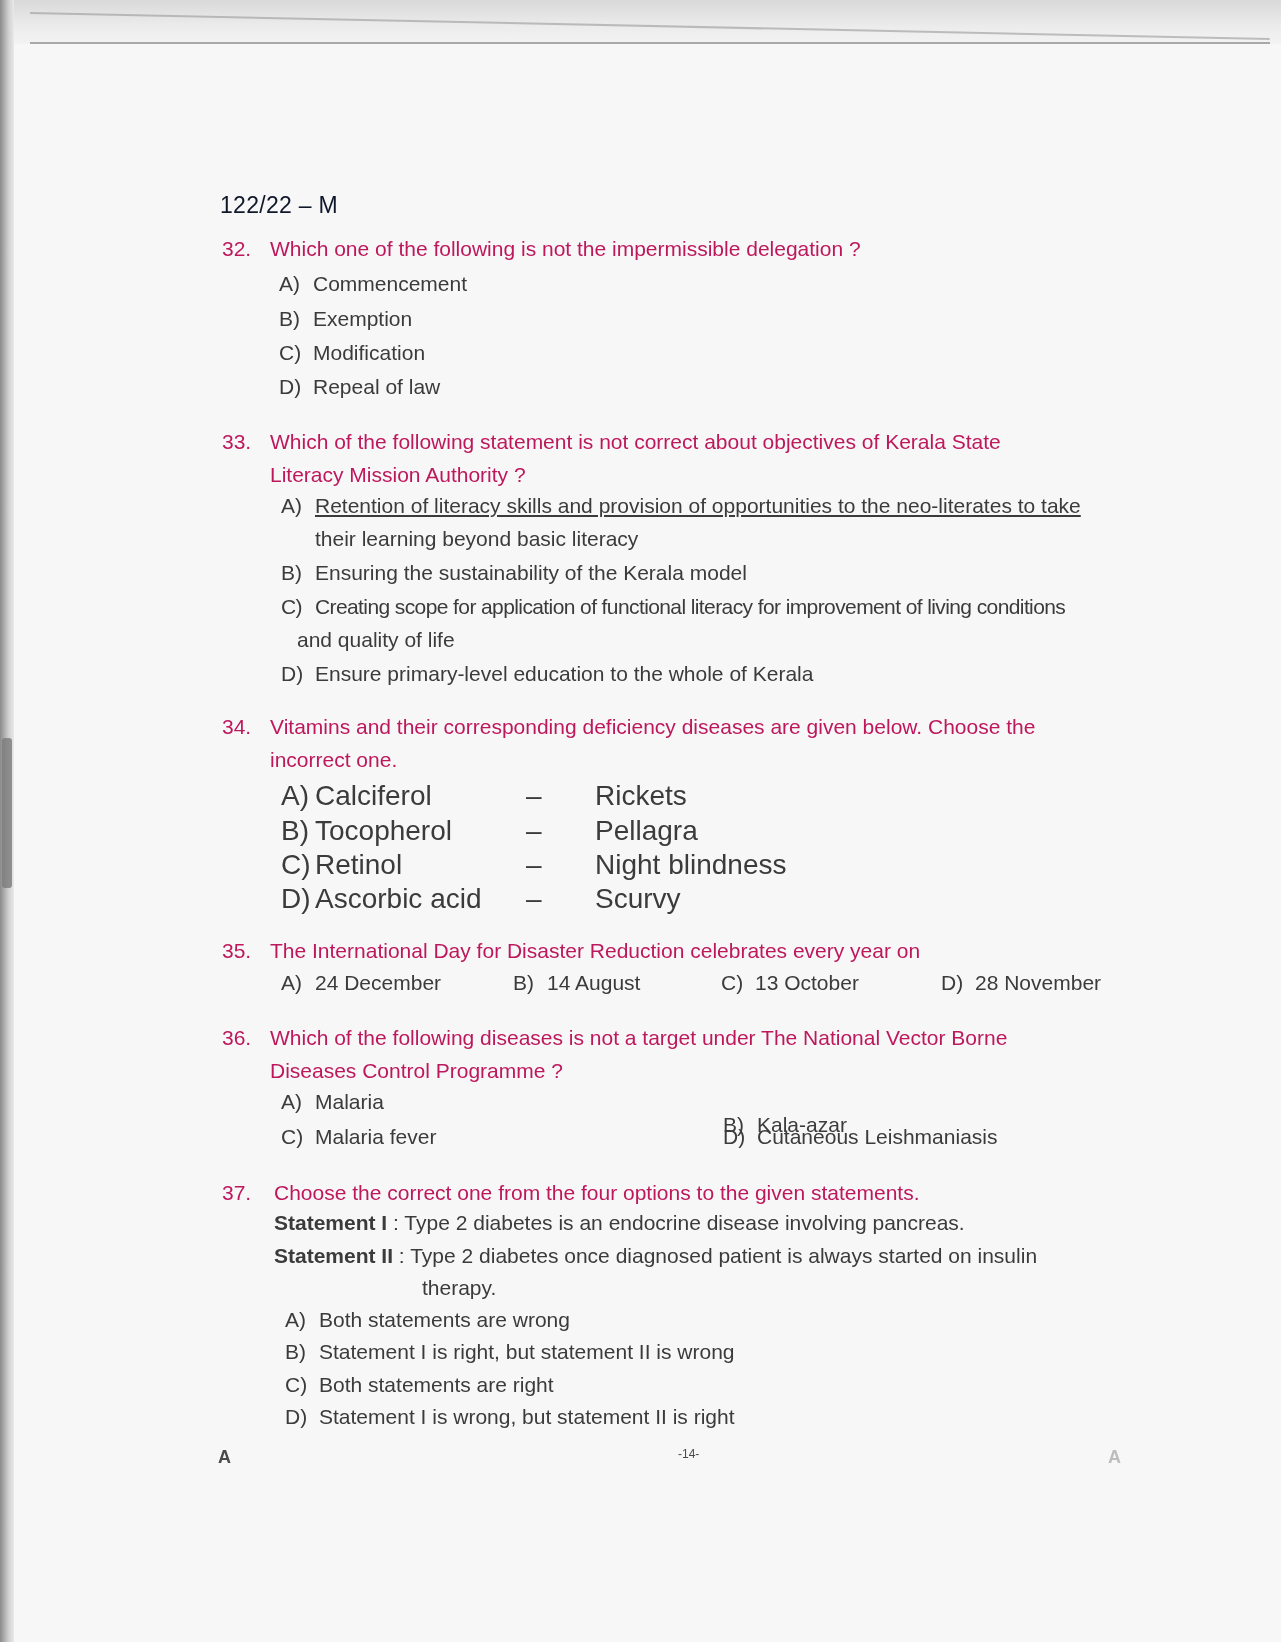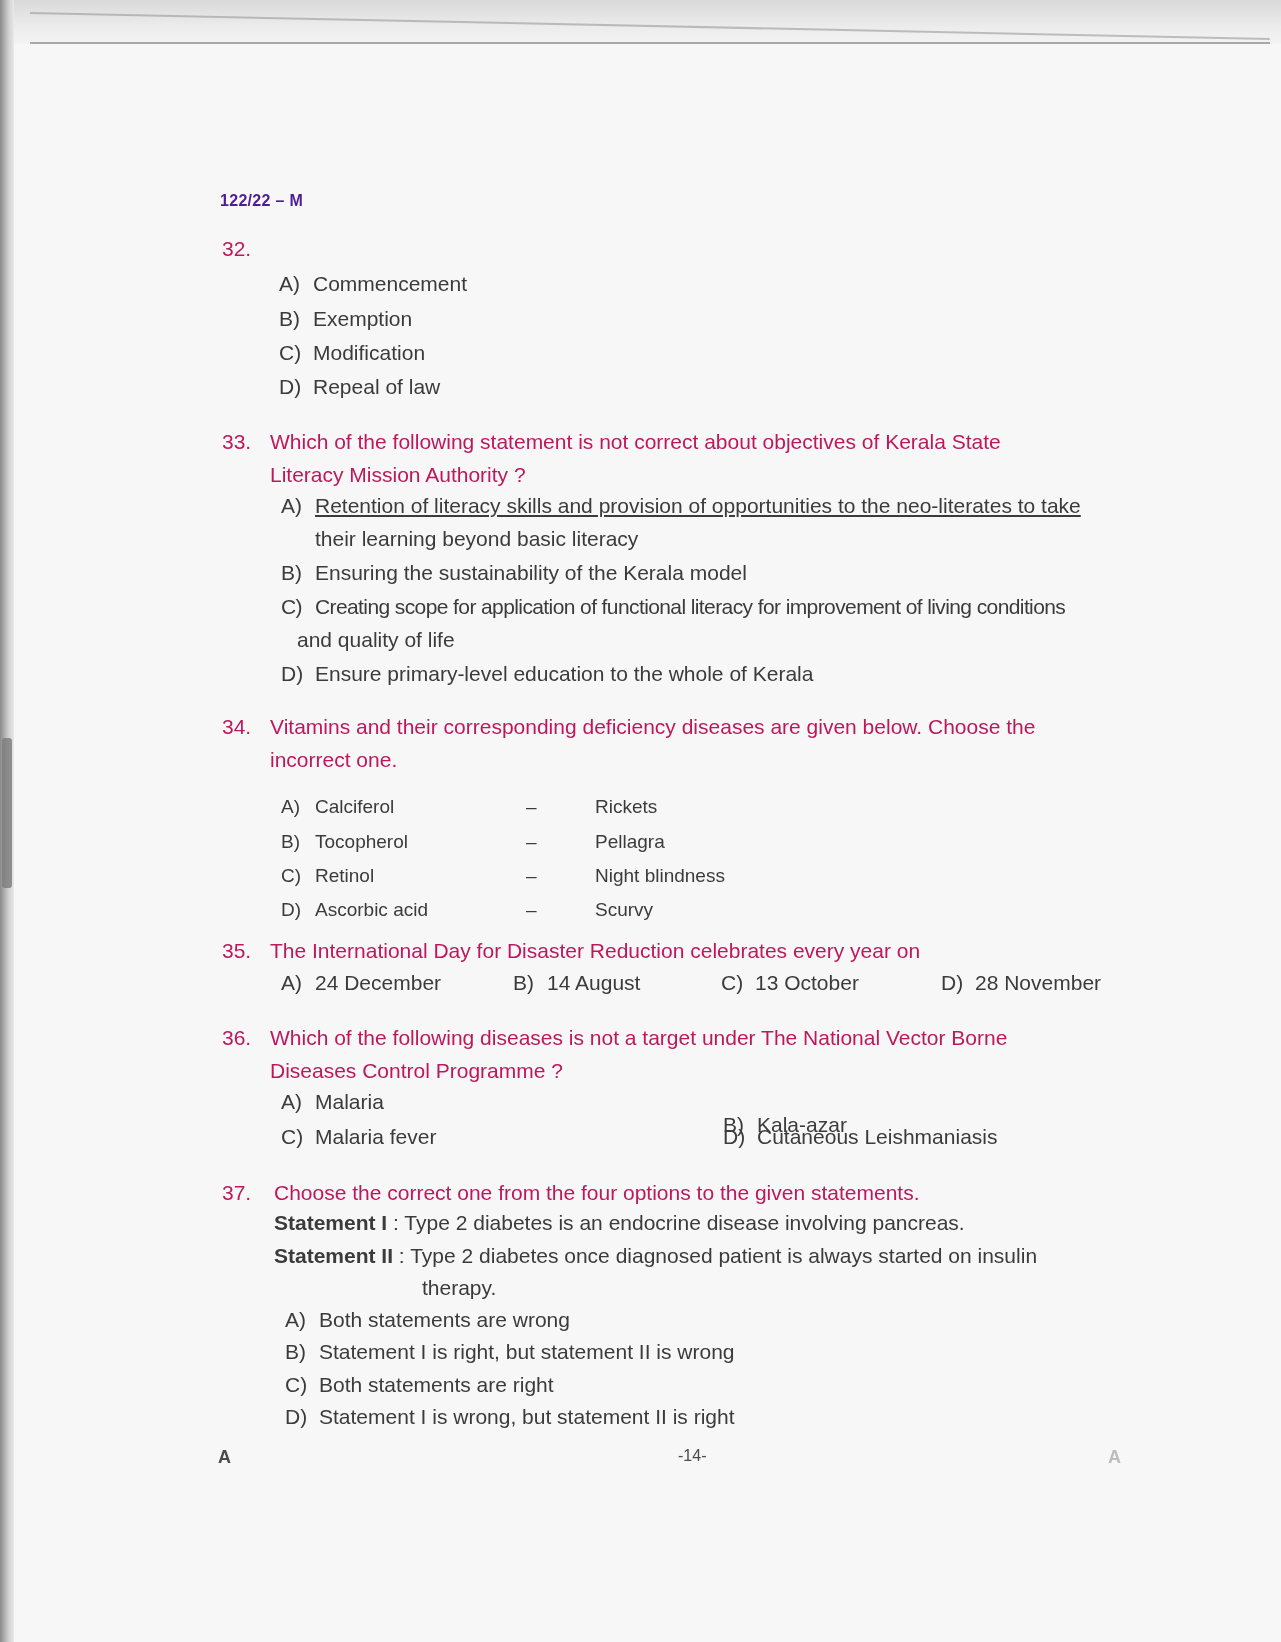--- a/index.html
+++ b/index.html
@@ -22,49 +22,50 @@
     background:linear-gradient(to bottom,#d9d9d9,#ececec 60%,#f3f3f3);
   }
   .top-rule1 { position:absolute; left:30px; top:12px; width:1240px; height:2px; background:#9a9a9a; transform:rotate(1.2deg); transform-origin:left; opacity:.6; }
   .top-rule2 { position:absolute; left:30px; top:42px; width:1240px; height:2px; background:#888; opacity:.7; }
   .sheet {
     position:absolute; left:14px; top:44px; width:1267px; height:1598px;
     background:#f7f7f7;
   }
   .header-code {
     position:absolute; left:220px; top:192px;
-    font-size:16px; font-weight:bold; color:#4c1d95; letter-spacing:0.3px;
+    font-size:23px; font-weight:normal; color:#0f172a; letter-spacing:0.3px;
   }
   .q { position:absolute; font-size:21px; line-height:33px; color:#be185d; }
   .q .num { position:absolute; left:0; top:0; }
   .q .stem { position:absolute; left:48px; top:0; white-space:nowrap; }
   .opt { position:absolute; font-size:21px; color:#3b3b3b; white-space:nowrap; }
   .opt .ol { display:inline-block; width:34px; }
-  .row3 { position:absolute; font-size:19px; color:#3b3b3b; white-space:nowrap;margin-top:16px; }
+  .row3 { position:absolute; font-size:28px; color:#3b3b3b; white-space:nowrap; }
   .dash { position:absolute; }
   .bold { font-weight:bold; }
   .footer-left, .footer-right, .footer-center {
     position:absolute; top:1447px; font-size:18px; color:#4a4a4a; font-weight:bold;
   }
-  .footer-center { font-weight:normal; font-size:16px; }
+  .footer-center { font-weight:normal; font-size:12px; }
 </style>
 </head>
 <body>
 
 <div class="page-edge-left"></div>
 <div class="binding-mark"></div>
 <div class="top-shadow"></div>
 <div class="top-rule1"></div>
 <div class="top-rule2"></div>
 <div class="sheet"></div>
 
 <div class="header-code">122/22 – M</div>
 
 <div class="q" style="left:222px;top:232px;width:960px;height:32px;">
   <span class="num">32.</span>
+  <span class="stem">Which one of the following is not the impermissible delegation ?</span>
 </div>
 <div class="opt" style="left:279px;top:272px;"><span class="ol">A)</span><span>Commencement</span></div>
 <div class="opt" style="left:279px;top:307px;"><span class="ol">B)</span><span>Exemption</span></div>
 <div class="opt" style="left:279px;top:341px;"><span class="ol">C)</span><span>Modification</span></div>
 <div class="opt" style="left:279px;top:375px;"><span class="ol">D)</span><span>Repeal of law</span></div>
 
 <div class="q" style="left:222px;top:425px;width:960px;height:66px;">
   <span class="num">33.</span>
   <span class="stem" style="top:33px;">Literacy Mission Authority ?</span>
   <span class="stem">Which of the following statement is not correct about objectives of Kerala State</span>

